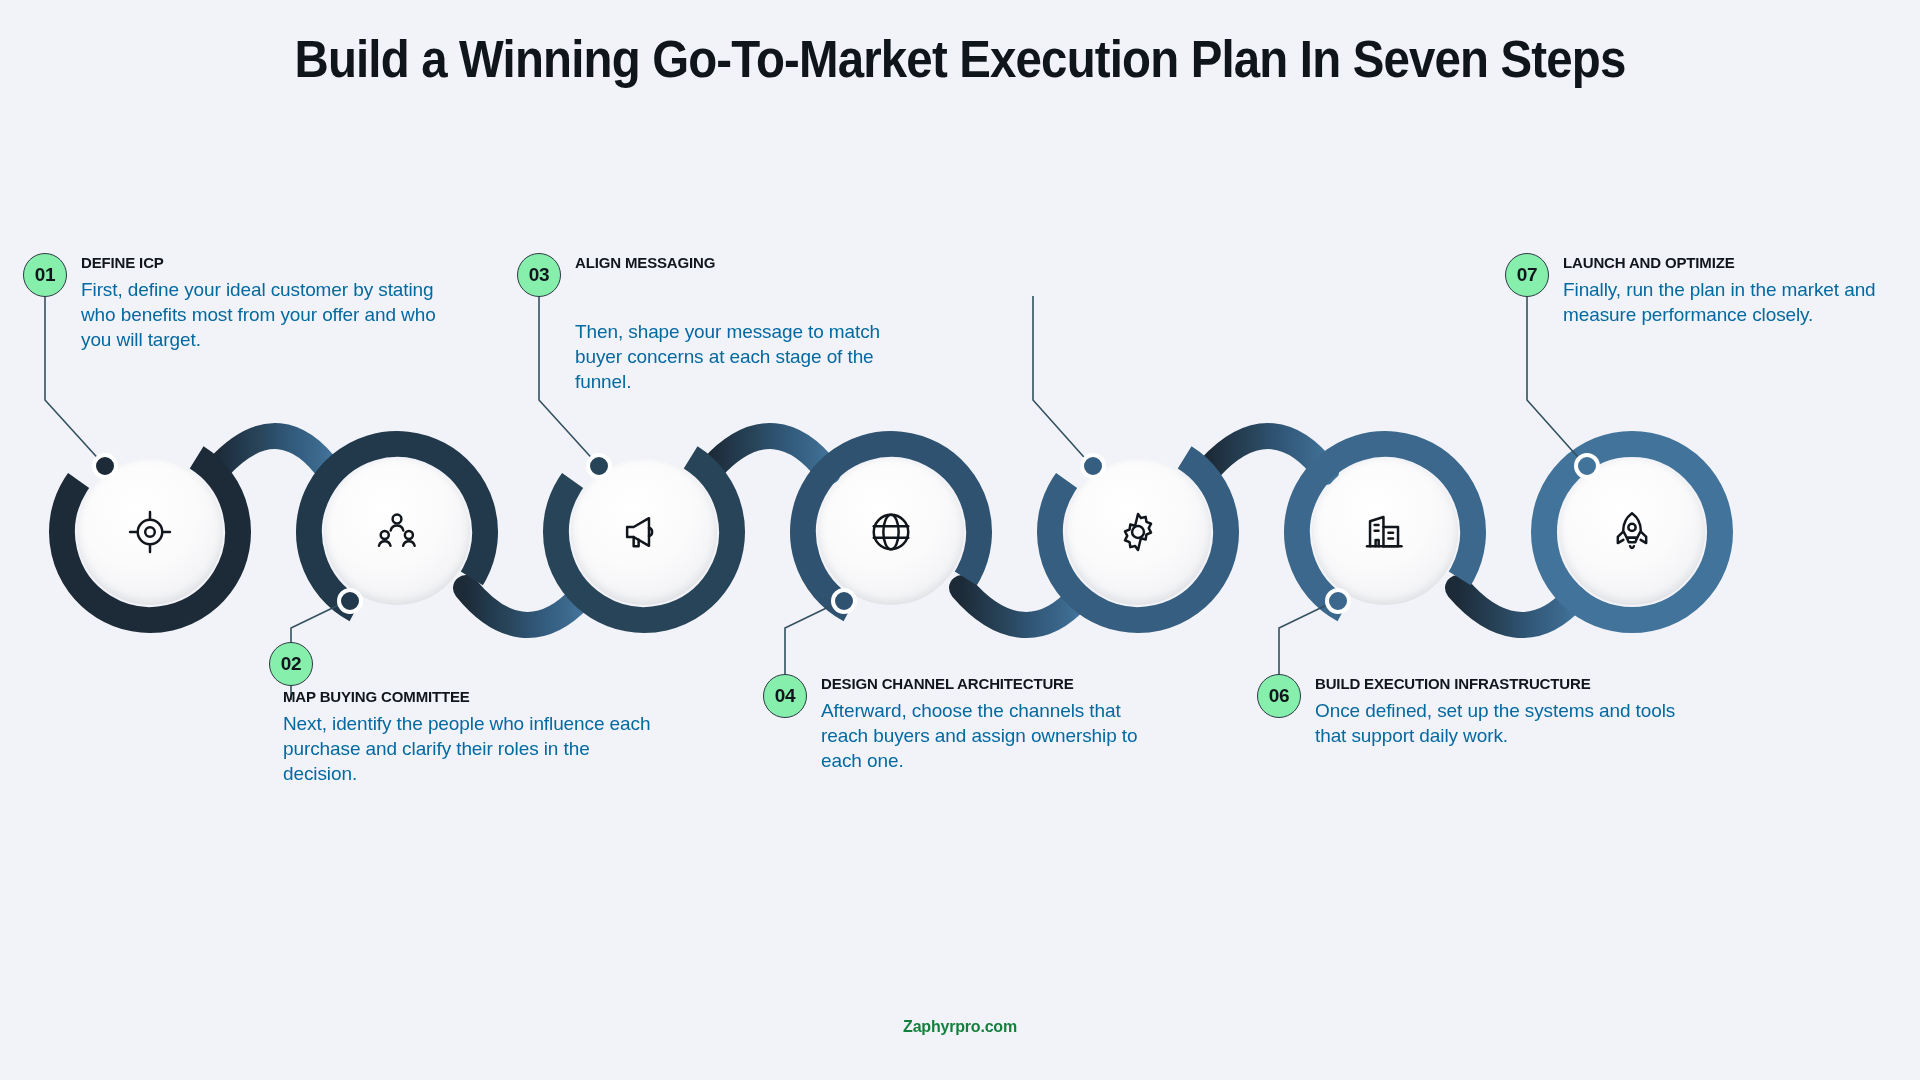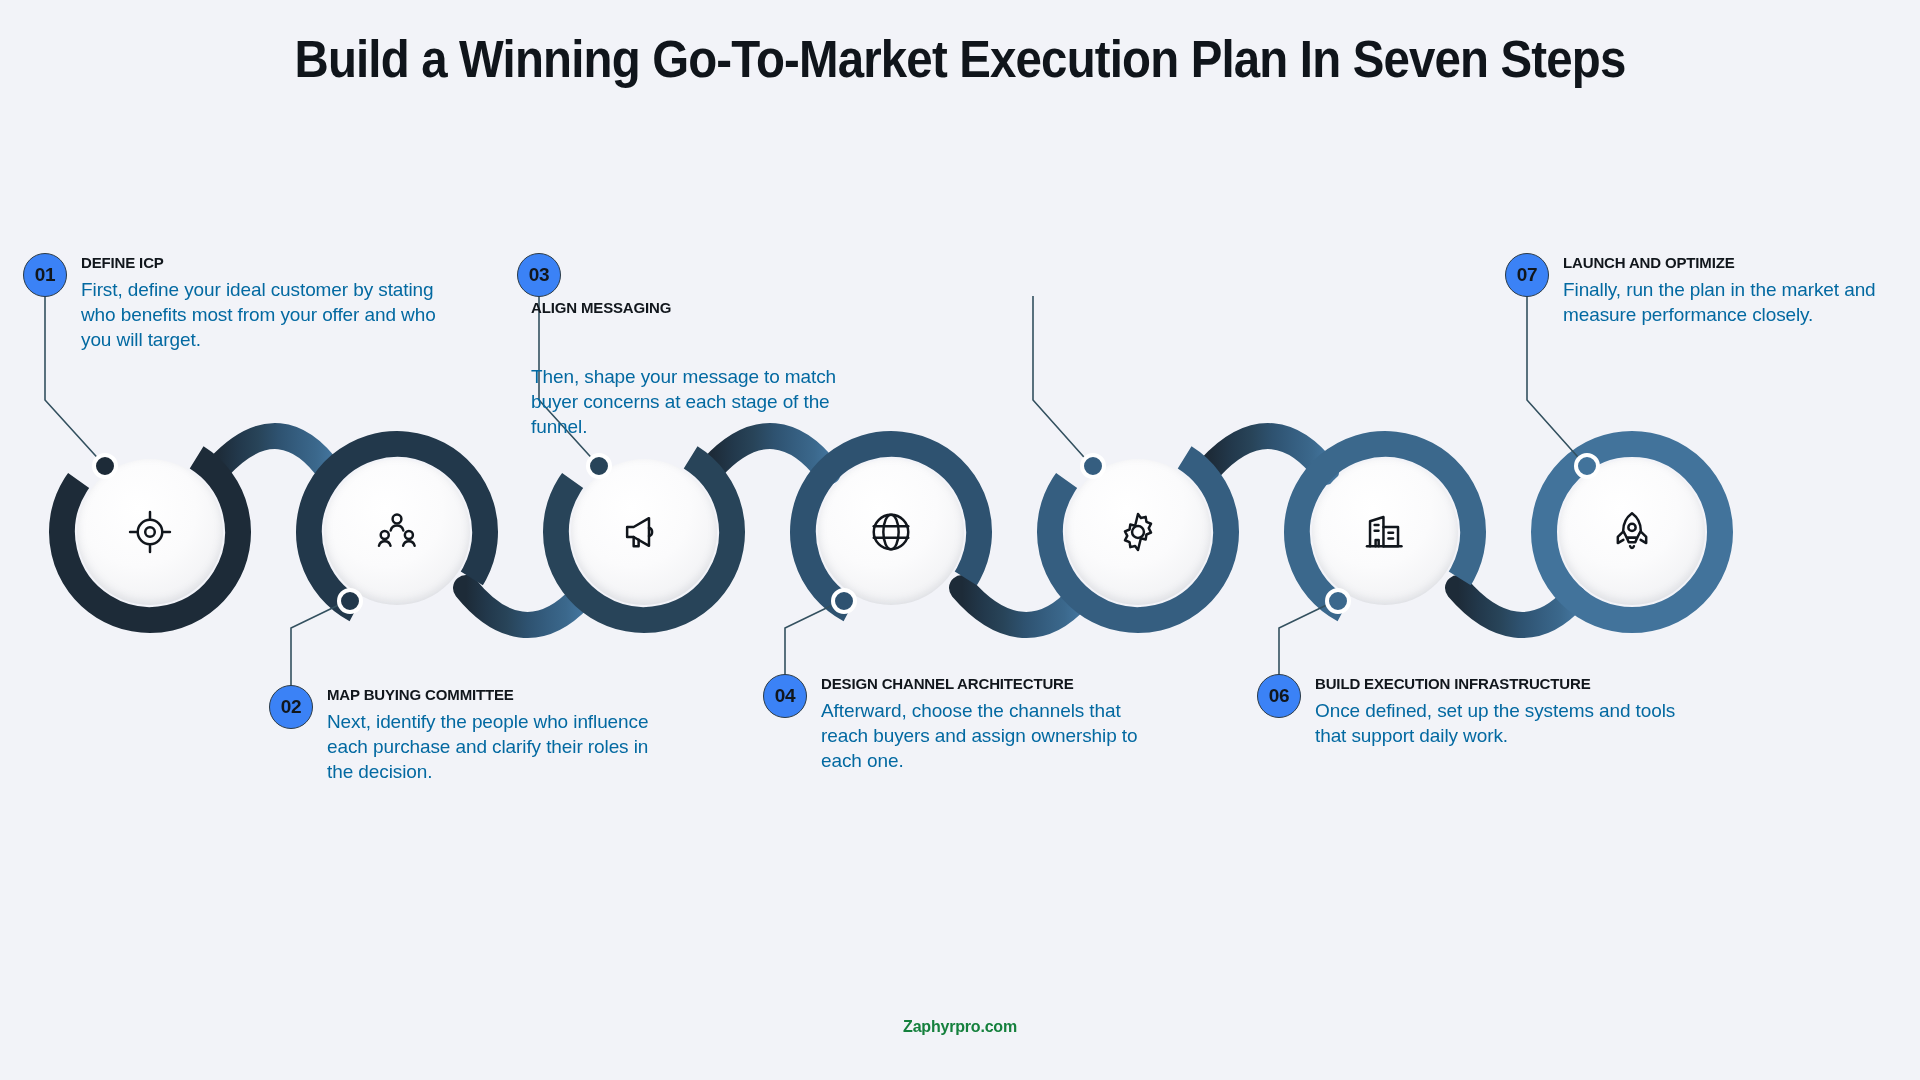--- a/index.html
+++ b/index.html
@@ -38,21 +38,21 @@
   .step-block{
     position:absolute;
     display:flex;
     align-items:flex-start;
     gap:0;
   }
   .badge{
     width:44px;height:44px;
     flex:0 0 44px;
     border-radius:50%;
-    background:#3b82f6;
+    background:#86efac;
     border:1.6px solid #2b3a46;
     display:flex;align-items:center;justify-content:center;
     font-size:19px;font-weight:700;
     color:#11161c;
     letter-spacing:-0.3px;
     box-sizing:border-box;
     margin-top:1px;
   }
   .step-text{
     margin-left:14px;
@@ -250,29 +250,29 @@
   <div class="ring-dot" style="left:1574px;top:453px;background:#42739b;"></div>
 
   <div class="step-block" style="left:23px;top:252px;width:430px;">
     <div class="badge">01</div>
     <div class="step-text">
       <div class="step-title">DEFINE ICP</div>
       <div class="step-desc" style="max-width:418px;">First, define your ideal customer by stating who benefits most from your offer and who you will target.</div>
     </div>
   </div>
 
-  <div class="step-block" style="left:269px;top:684px;width:400px;">
+  <div class="step-block" style="left:269px;top:641px;width:400px;flex-direction:column;">
     <div class="badge">02</div>
     <div class="step-text">
       <div class="step-title">MAP BUYING COMMITTEE</div>
       <div class="step-desc" style="max-width:380px;">Next, identify the people who influence each purchase and clarify their roles in the decision.</div>
     </div>
   </div>
 
-  <div class="step-block" style="left:517px;top:252px;width:380px;flex-direction:column;">
+  <div class="step-block" style="left:517px;top:252px;width:380px;">
     <div class="badge">03</div>
     <div class="step-text">
       <div class="step-title">ALIGN MESSAGING</div>
       <div class="step-desc" style="max-width:356px;margin-top:47px;">Then, shape your message to match buyer concerns at each stage of the funnel.</div>
     </div>
   </div>
 
   <div class="step-block" style="left:763px;top:673px;width:400px;">
     <div class="badge">04</div>
     <div class="step-text">

